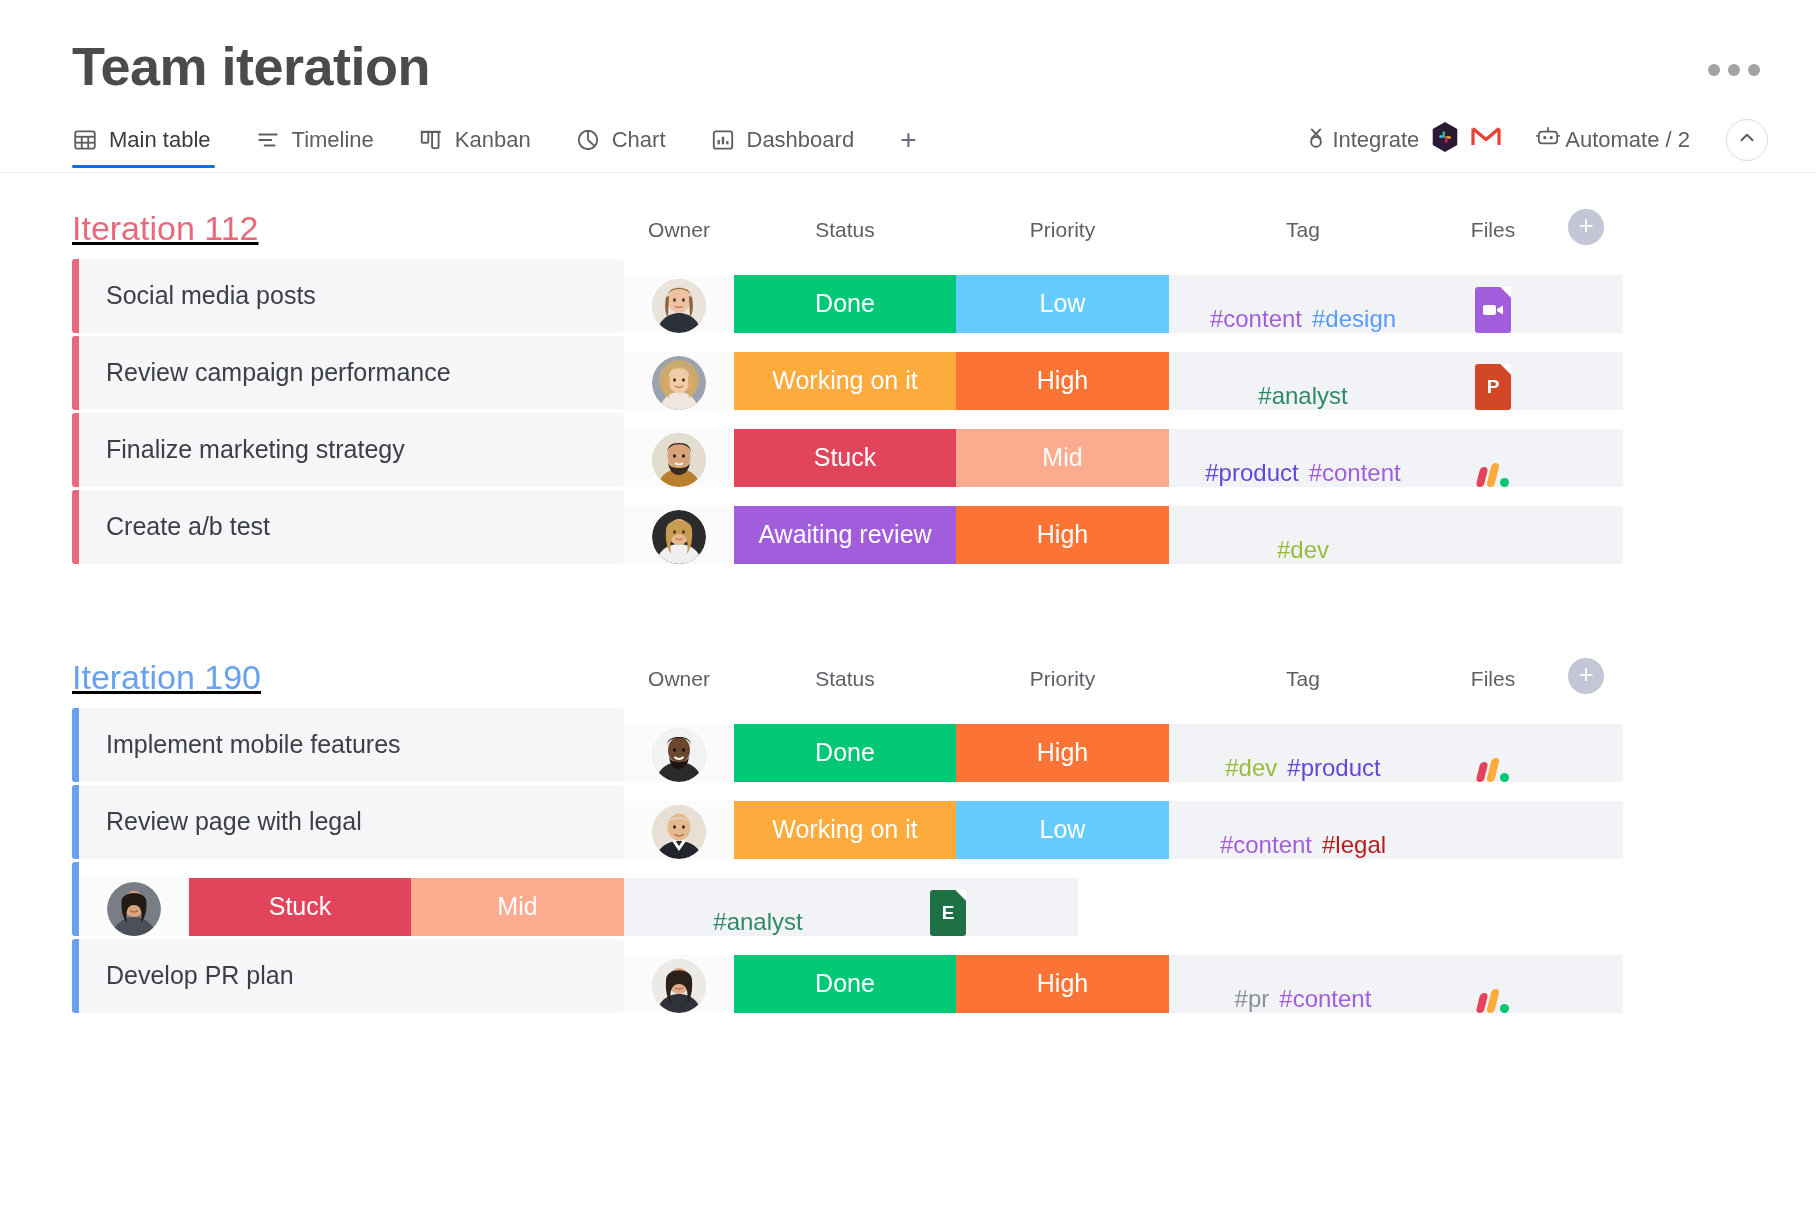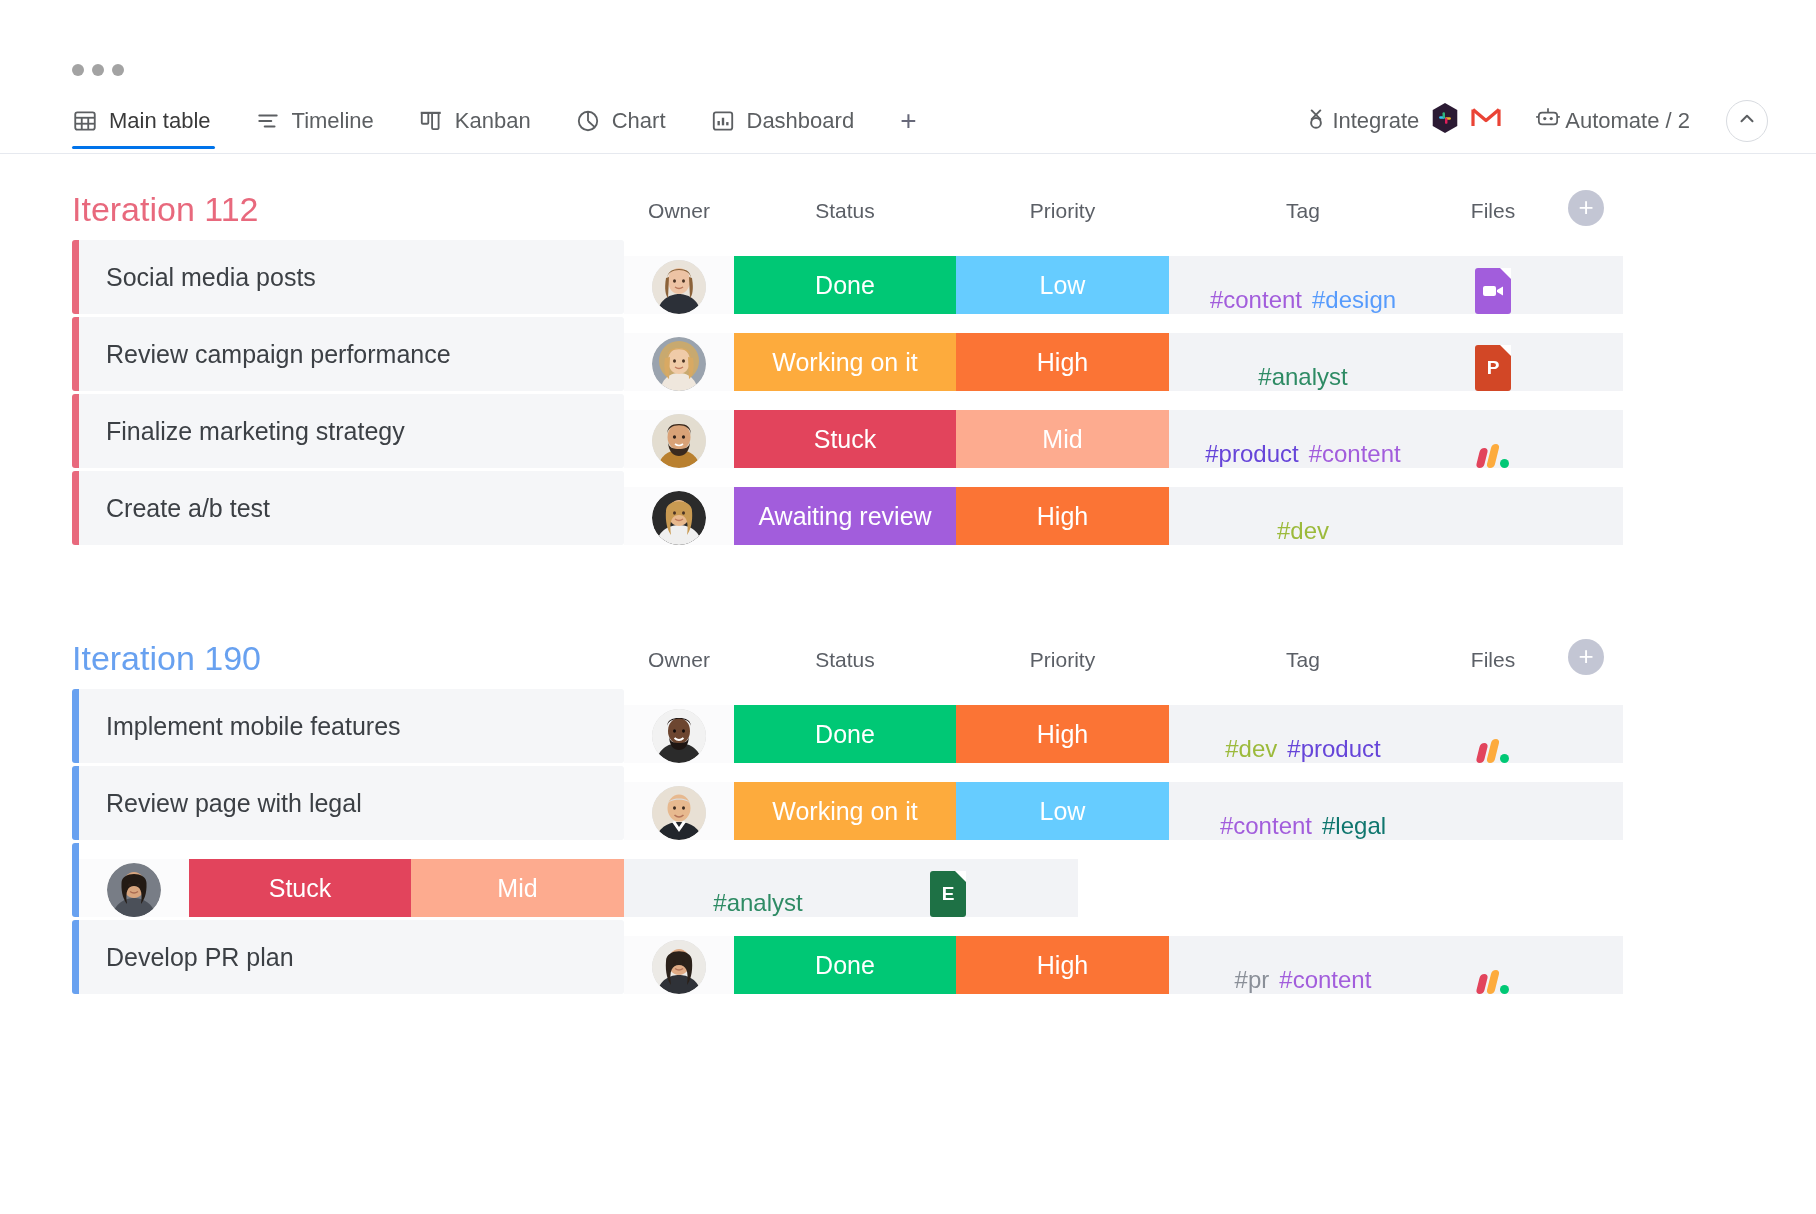--- a/index.html
+++ b/index.html
@@ -68,21 +68,21 @@
   }
 
   
   .group { padding: 0 0 0 72px; }
   .group-1 { margin-top: 26px; }
   .group-2 { margin-top: 84px; }
   .group-title { font-size: 34px; font-weight: 400; line-height: 1; }
   .g-head {
     display: flex; align-items: flex-end; height: 46px;
   }
-  .g-head .group-title-wrap { width: 552px; flex: none; }
+  .g-head .group-title-wrap { width: 552px; flex: none; text-decoration: underline; }
   .col-head {
     font-size: 21px; color: #5b5f66; text-align: center; flex: none;
     padding-bottom: 3px;
   }
   .c-owner  { width: 110px; }
   .c-status { width: 222px; }
   .c-prio   { width: 213px; }
   .c-tag    { width: 268px; }
   .c-files  { width: 112px; }
   .c-addrow { width: 74px; display:flex; align-items:center; justify-content:center; padding-bottom:0; }
@@ -133,20 +133,21 @@
   }
   .monday-logo { display:flex; align-items:flex-end; gap:3px; height:26px; }
   .monday-logo i { display:block; width:8px; border-radius:4px; transform: skewX(-14deg); }
 </style>
 </head>
 <body>
 
 <div class="page">
 
   <div class="header-row">
+    <div class="board-title">Team iteration</div>
     <div class="dots-menu">
       <i></i>
       <i></i>
       <i></i>
     </div>
   </div>
 
   <div class="tabbar">
 
     <div class="tab active">
@@ -549,21 +550,21 @@
           </span>
         </div>
         <div class="cell cell-status">
           <div class="status-pill" style="background:#fdab3d">Working on it</div>
         </div>
         <div class="cell cell-prio">
           <div class="prio-pill" style="background:#66ccff">Low</div>
         </div>
         <div class="cell cell-tag">
           <span class="tag" style="color:#a25ddc">#content</span>
-          <span class="tag" style="color:#0f766e">#legal</span>
+          <span class="tag" style="color:#b91c1c">#legal</span>
         </div>
         <div class="cell cell-files"></div>
         <div class="cell cell-pad"></div>
       </div>
 
       <div class="row">
         <div class="row-bar" style="background:#68a1f0"></div>
         <div class="cell cell-owner">
           <span class="avatar">
             <svg viewBox="0 0 54 54">

